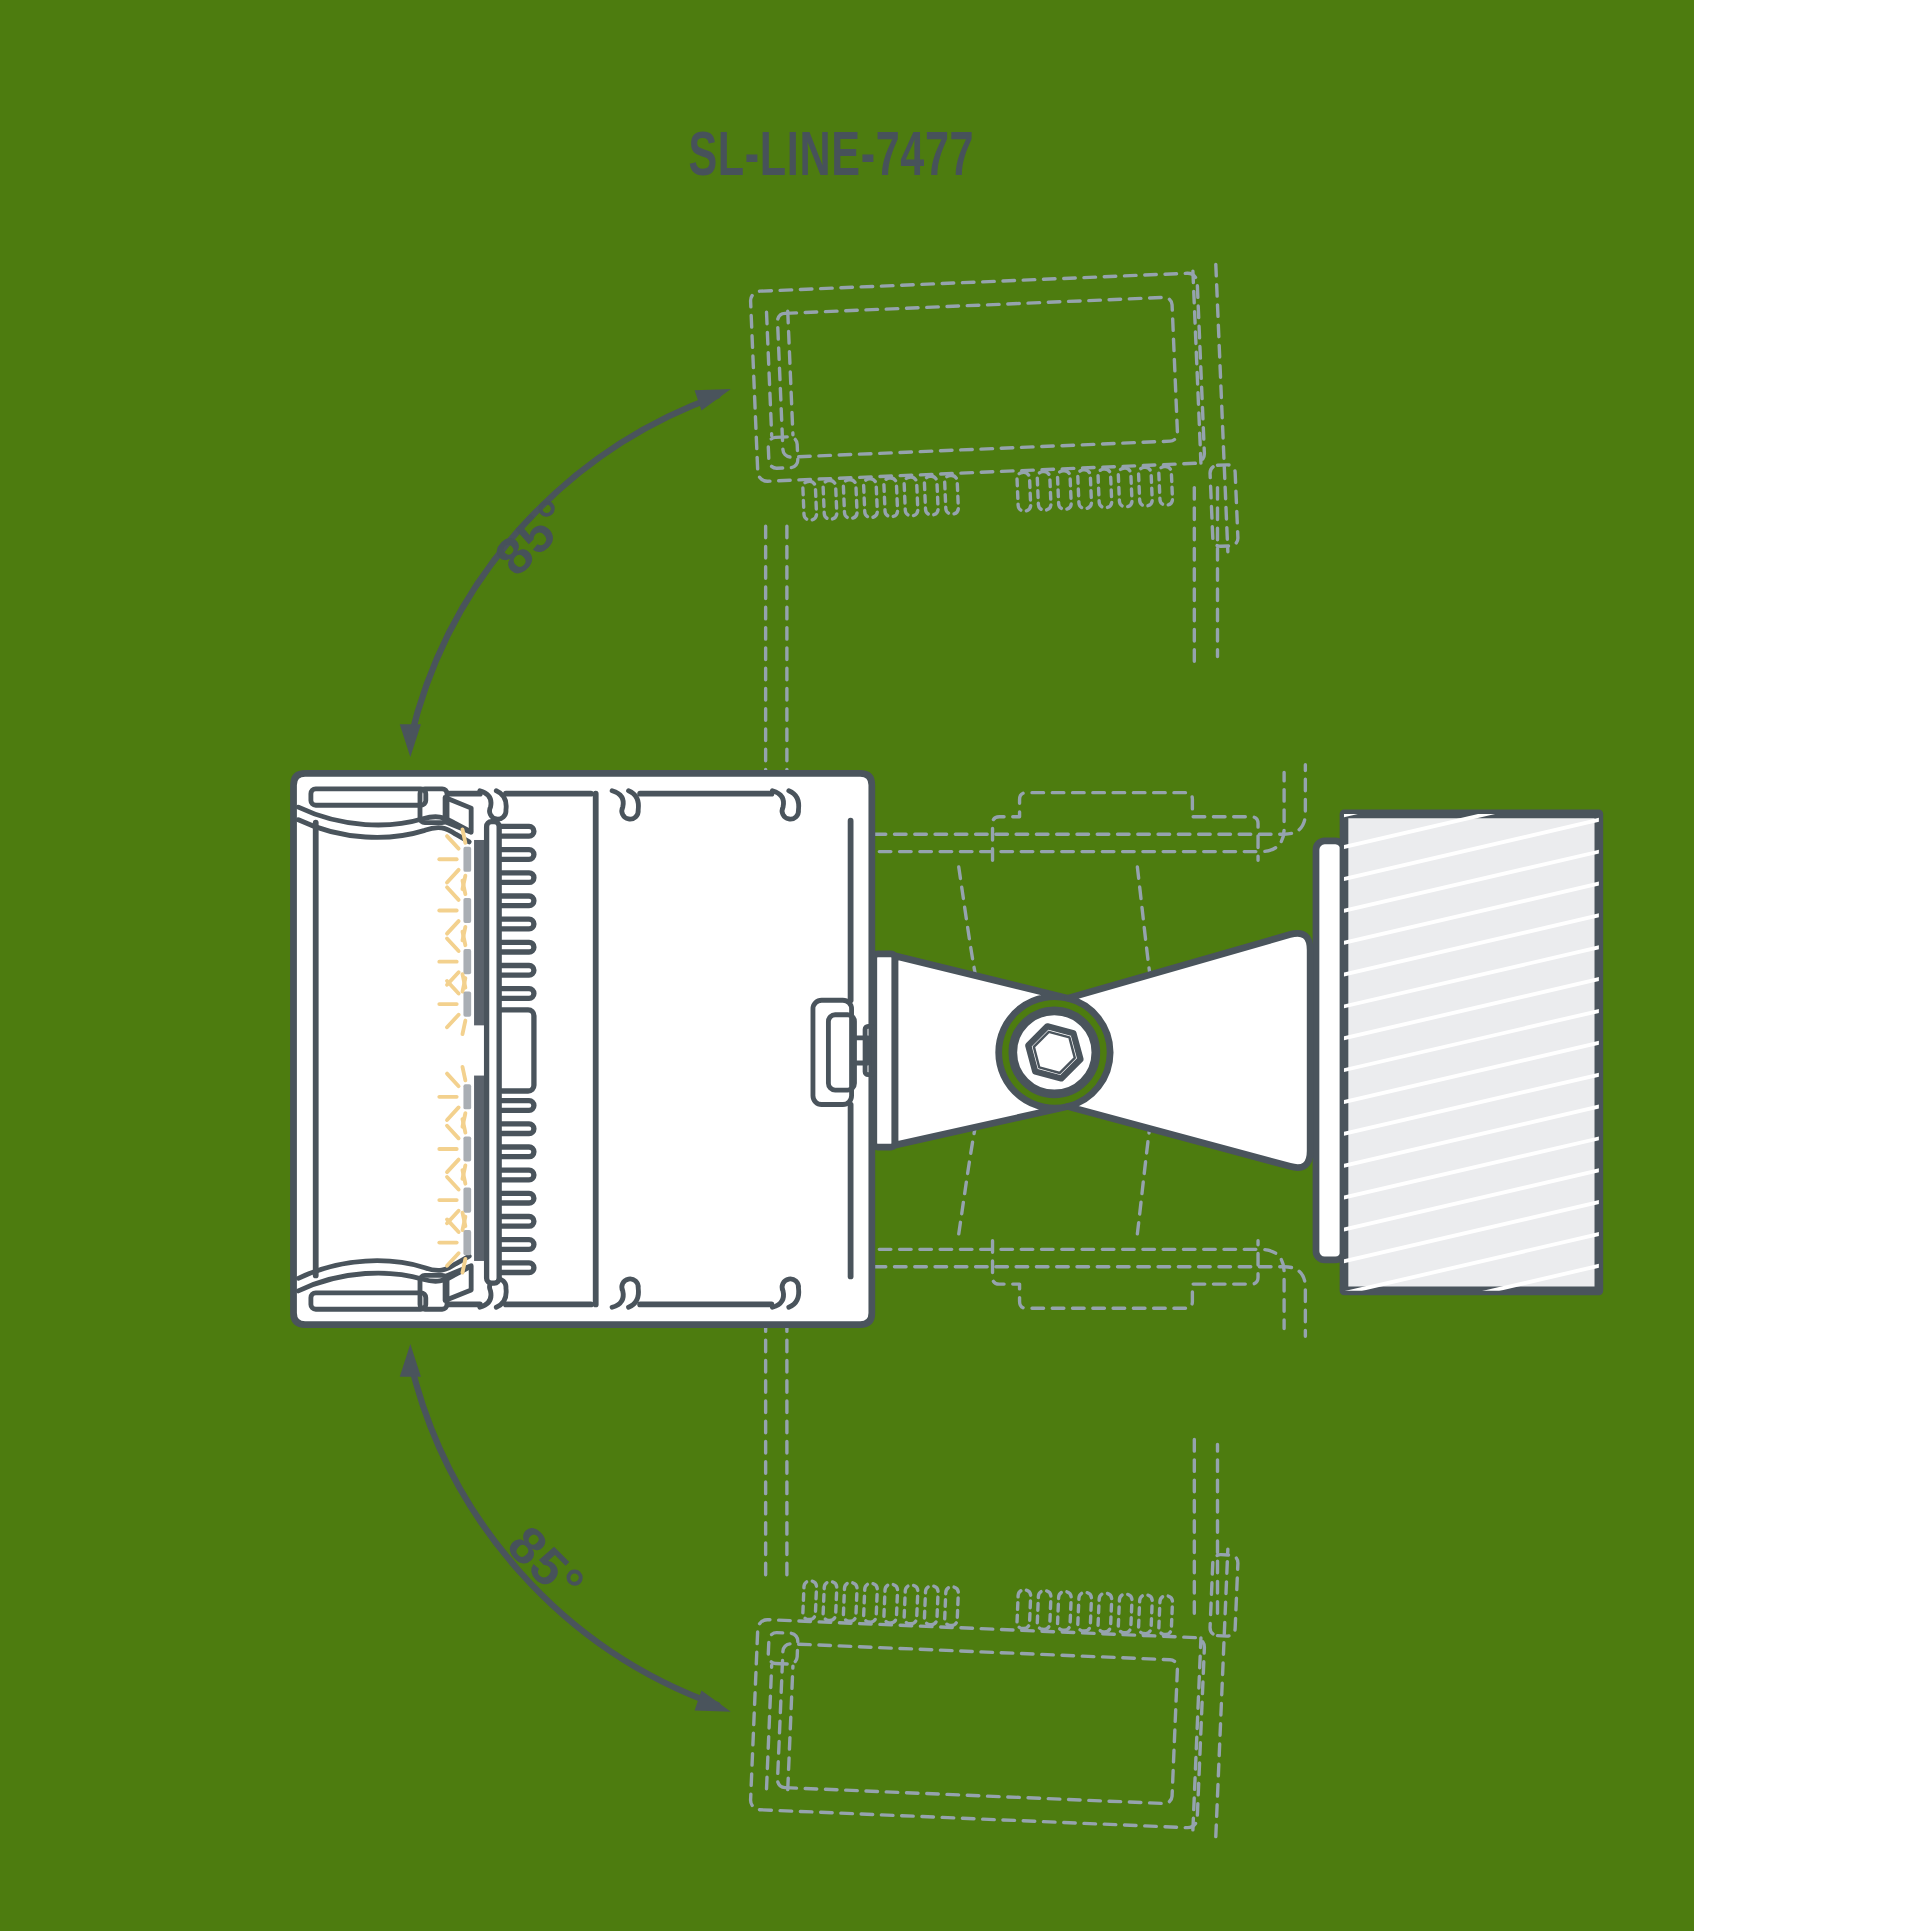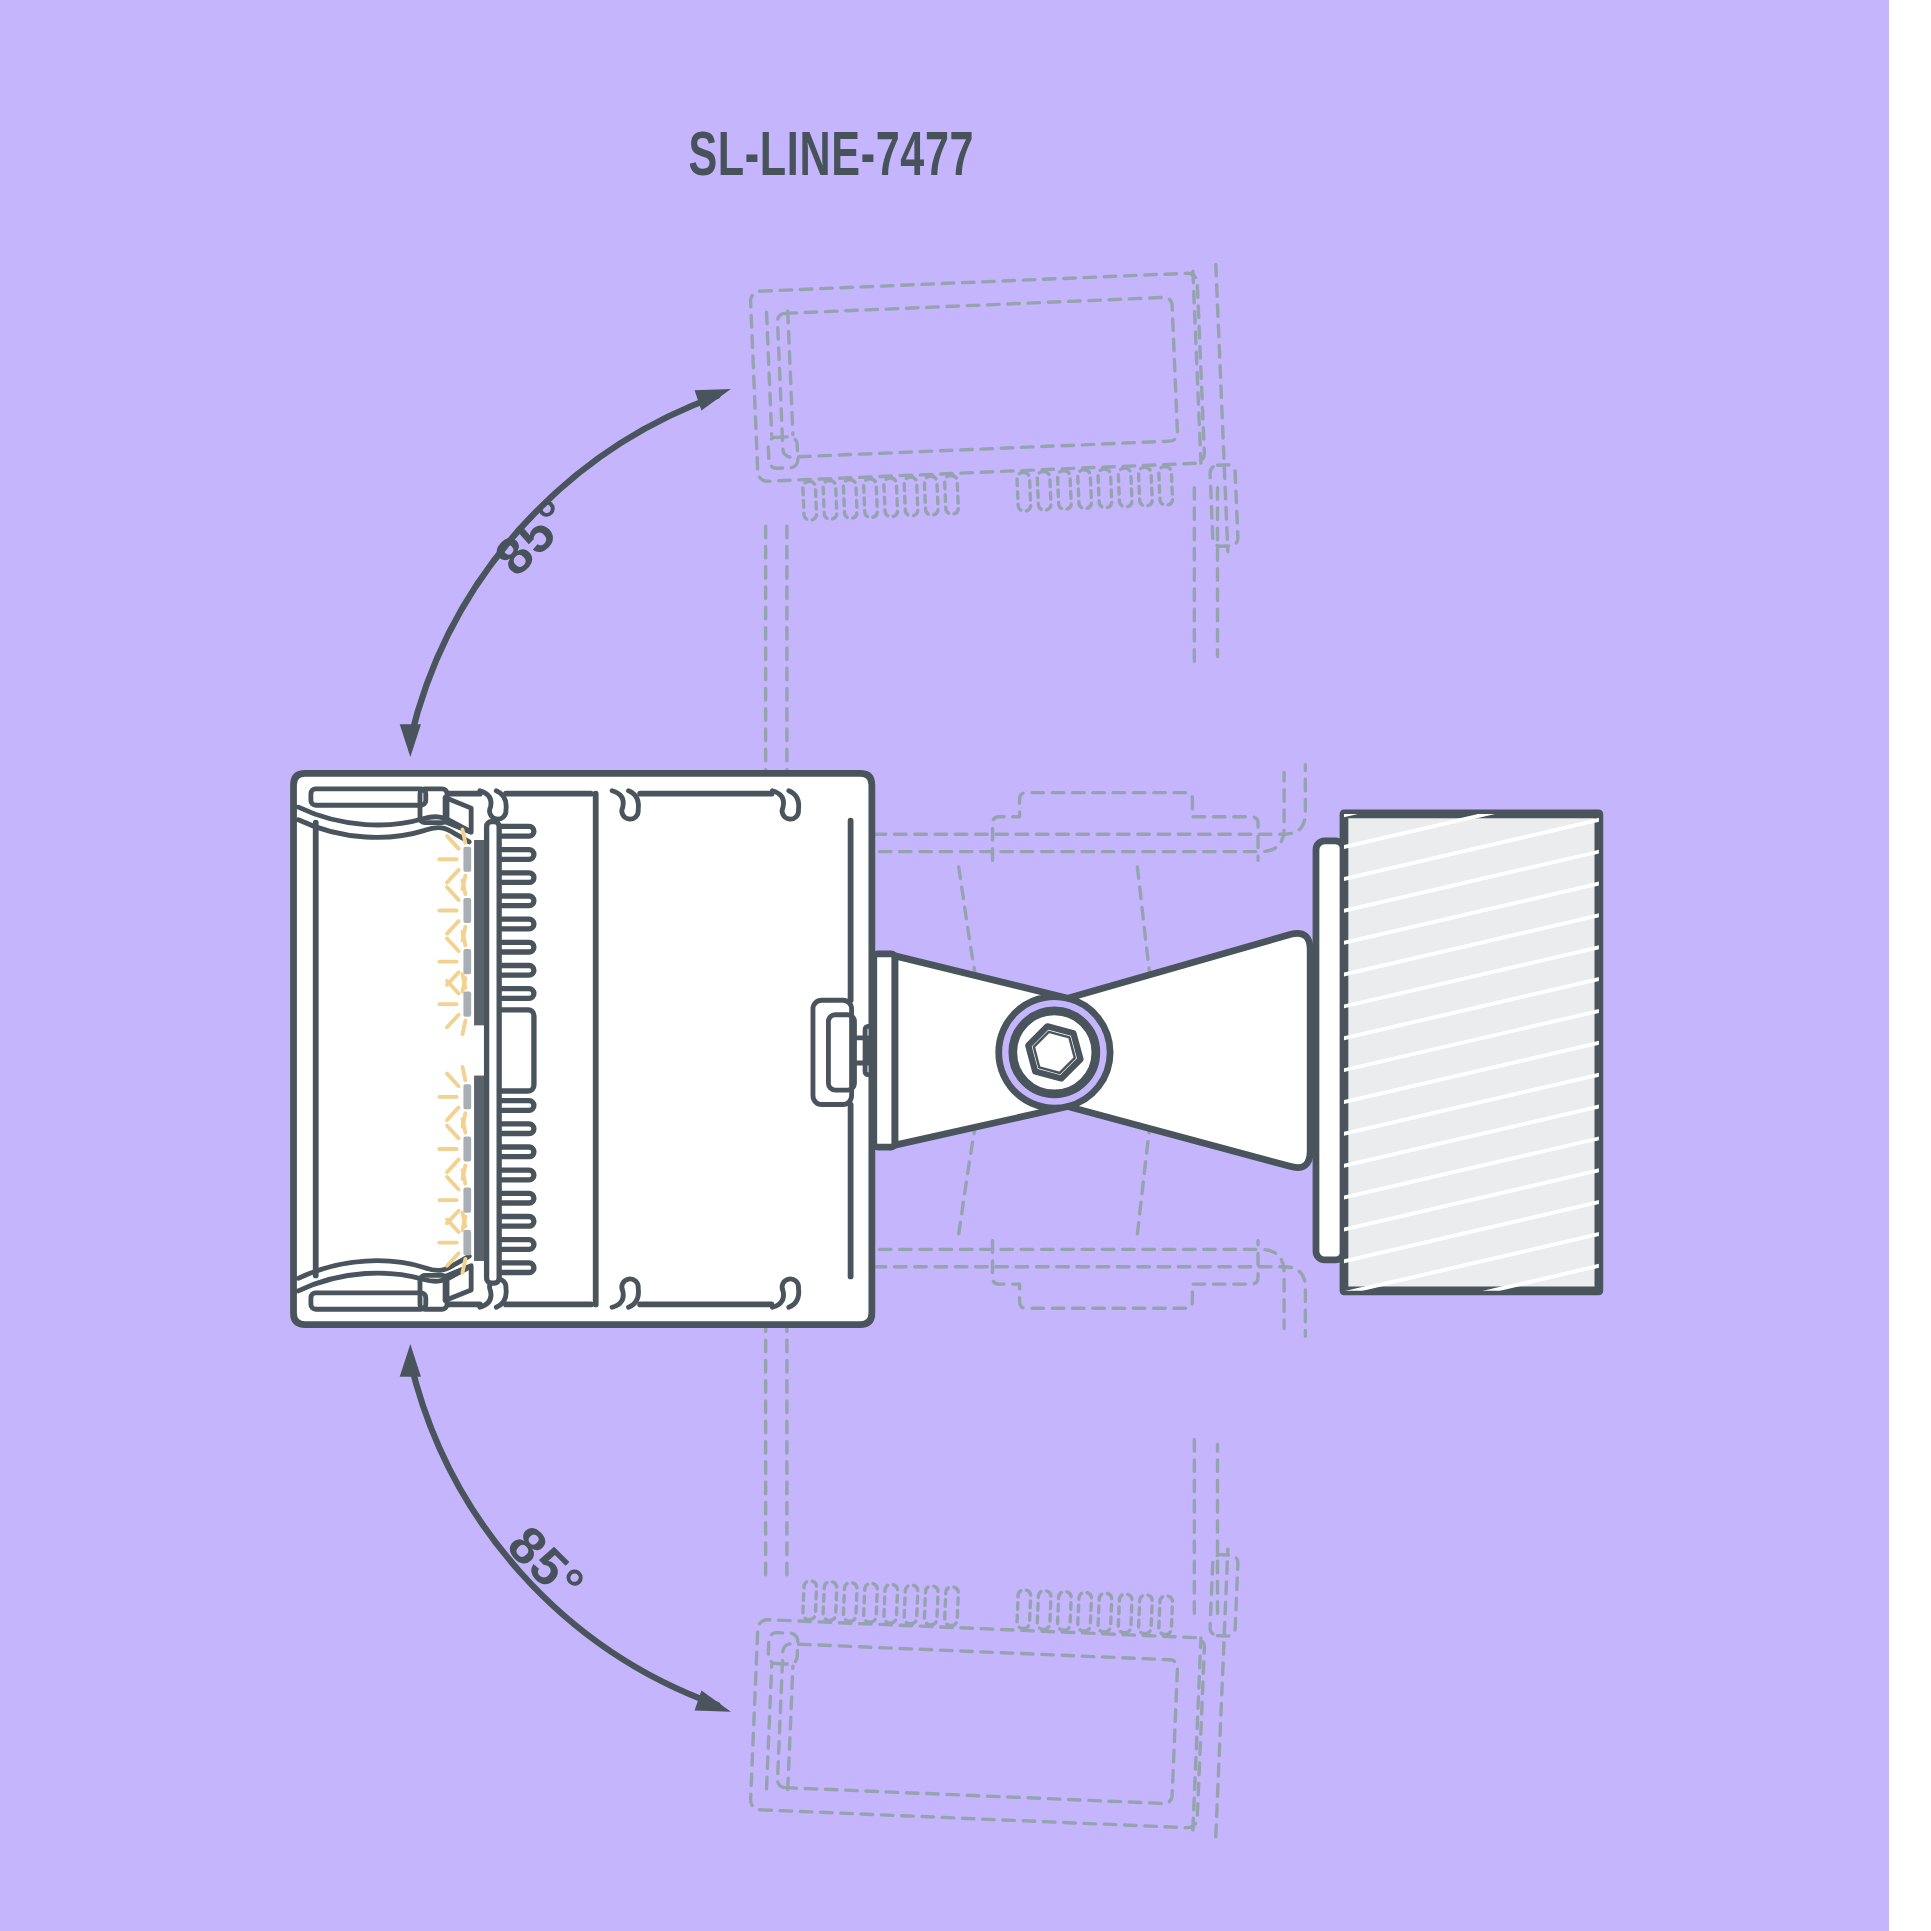--- a/index.html
+++ b/index.html
@@ -1,16 +1,16 @@
 <!DOCTYPE html>
 <html><head>
 <meta charset="utf-8">
 <style>
   html,body{margin:0;padding:0;background:#fff;}
-  .stage{position:relative;width:1889px;height:1931px;background:#c4b5fd;overflow:hidden;
+  .stage{position:relative;width:1694px;height:1931px;background:#4d7c0f;overflow:hidden;
          font-family:"Liberation Sans",sans-serif;}
   svg{position:absolute;left:0;top:0;}
   
   .ln  {fill:none;stroke:#4a545c;stroke-width:7;stroke-linejoin:round;stroke-linecap:round;}
   .lnf {fill:#ffffff;stroke:#4a545c;stroke-width:7;stroke-linejoin:round;stroke-linecap:round;}
   .ln6 {fill:none;stroke:#4a545c;stroke-width:6;stroke-linejoin:round;stroke-linecap:round;}
   .ln5 {fill:none;stroke:#4a545c;stroke-width:5;stroke-linejoin:round;stroke-linecap:round;}
   .ln5f{fill:#ffffff;stroke:#4a545c;stroke-width:5.5;stroke-linejoin:round;stroke-linecap:round;}
   .fill{fill:#4a545c;stroke:none;}
   

